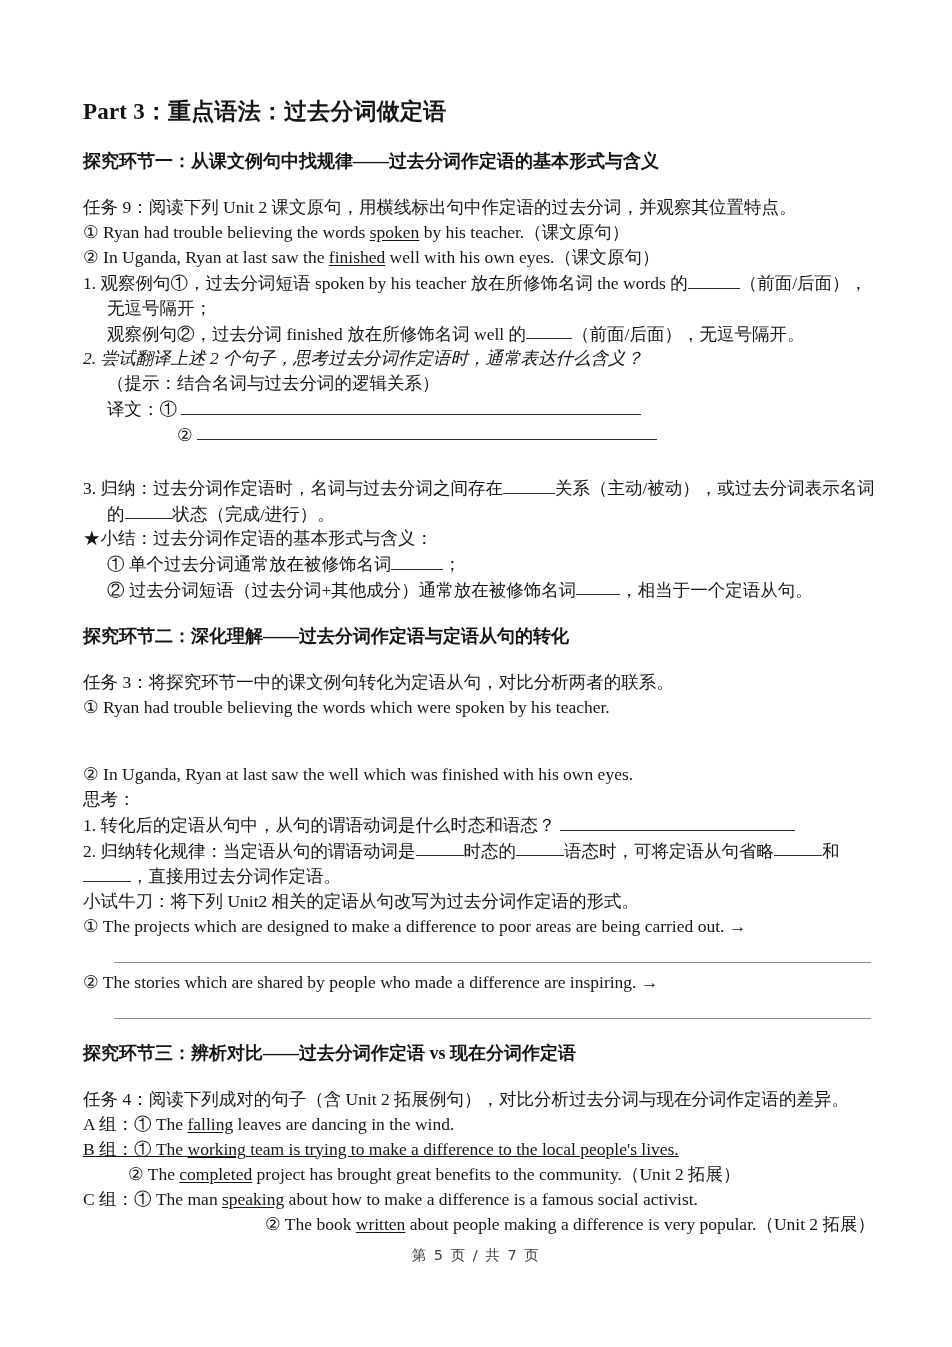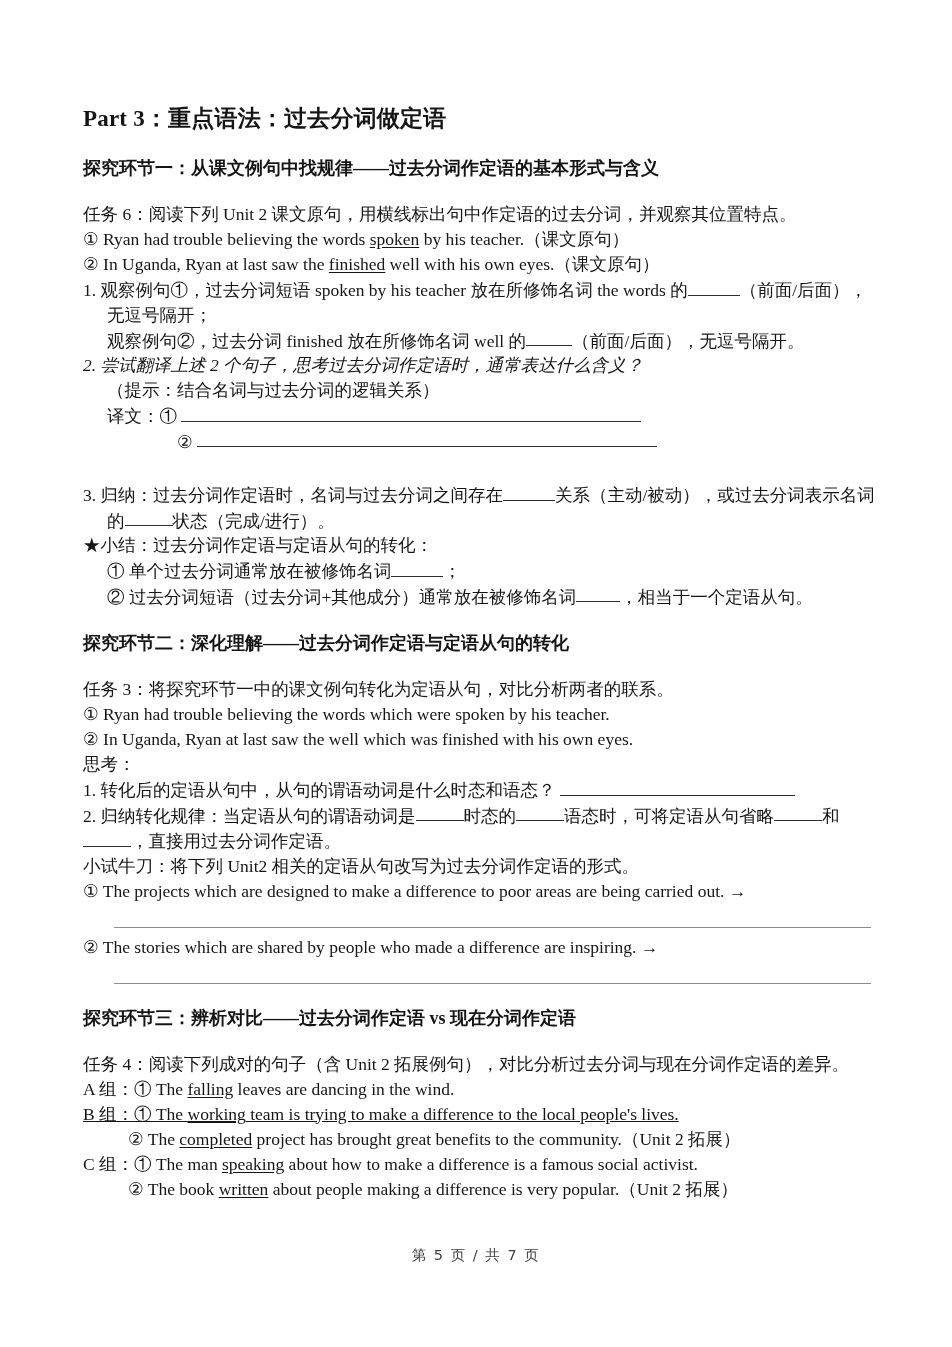--- a/index.html
+++ b/index.html
@@ -6,21 +6,21 @@
   .page{
     position:relative;
     width:952px;height:1347px;
     background:#ffffff;
     color:#151515;
     font-family:"Liberation Serif","DejaVu Serif",serif;
     overflow:hidden;
   }
   .content{
     position:absolute;
-    left:83px;top:104px;
+    left:83px;top:97px;
     width:792px;
   }
   .doc-title{
     font-size:23px;
     font-weight:bold;
     line-height:30px;
     margin:0 0 16px 0;
     letter-spacing:0.2px;
   }
   .heading{
@@ -61,48 +61,48 @@
   }
 </style>
 </head>
 <body>
 
 <div class="page">
   <div class="content">
     <h1 class="doc-title">Part 3：重点语法：过去分词做定语</h1>
     <div id="blocks">
         <div class="heading">探究环节一：从课文例句中找规律——过去分词作定语的基本形式与含义</div>
-        <div class="para">任务 6：阅读下列 Unit 2 课文原句，用横线标出句中作定语的过去分词，并观察其位置特点。</div>
+        <div class="para">任务 9：阅读下列 Unit 2 课文原句，用横线标出句中作定语的过去分词，并观察其位置特点。</div>
         <div class="para" style="padding-left: 24px; text-indent: -24px;">① Ryan had trouble believing the words <span class="uword">spoken</span> by his teacher.（课文原句）</div>
         <div class="para" style="padding-left: 24px; text-indent: -24px;">② In Uganda, Ryan at last saw the <span class="uword">finished</span> well with his own eyes.（课文原句）</div>
         <div class="para" style="padding-left: 24px; text-indent: -24px;">1. 观察例句①，过去分词短语 spoken by his teacher 放在所修饰名词 the words 的<span class="blank" style="width: 52px;"></span>（前面/后面），无逗号隔开；</div>
         <div class="para" style="padding-left: 24px;">观察例句②，过去分词 finished 放在所修饰名词 well 的<span class="blank" style="width: 46px;"></span>（前面/后面），无逗号隔开。</div>
         <div class="para" style="padding-left: 24px; text-indent: -24px; font-style: italic;">2. 尝试翻译上述 2 个句子，思考过去分词作定语时，通常表达什么含义？</div>
         <div class="para" style="padding-left: 24px;">（提示：结合名词与过去分词的逻辑关系）</div>
         <div class="para" style="padding-left: 24px;">译文：① <span class="blank" style="width: 460px;"></span></div>
         <div class="para" style="padding-left: 94px;">② <span class="blank" style="width: 460px;"></span></div>
         <div class="para" style="padding-left: 24px; text-indent: -24px; margin-top: 28px;">3. 归纳：过去分词作定语时，名词与过去分词之间存在<span class="blank" style="width: 52px;"></span>关系（主动/被动），或过去分词表示名词的<span class="blank" style="width: 48px;"></span>状态（完成/进行）。</div>
-        <div class="para">★小结：过去分词作定语与定语从句的转化：</div>
+        <div class="para">★小结：过去分词作定语的基本形式与含义：</div>
         <div class="para" style="padding-left: 48px; text-indent: -24px;">① 单个过去分词通常放在被修饰名词<span class="blank" style="width: 52px;"></span>；</div>
         <div class="para" style="padding-left: 48px; text-indent: -24px;">② 过去分词短语（过去分词+其他成分）通常放在被修饰名词<span class="blank" style="width: 44px;"></span>，相当于一个定语从句。</div>
         <div class="heading">探究环节二：深化理解——过去分词作定语与定语从句的转化</div>
         <div class="para">任务 3：将探究环节一中的课文例句转化为定语从句，对比分析两者的联系。</div>
         <div class="para" style="padding-left: 24px; text-indent: -24px;">① Ryan had trouble believing the words which were spoken by his teacher.</div>
-        <div class="para" style="padding-left: 24px; text-indent: -24px;">② In Uganda, Ryan at last saw the well which was finished with his own eyes.</div>
+        <div class="para" style="padding-left: 24px; text-indent: -24px; margin-top: 42px;">② In Uganda, Ryan at last saw the well which was finished with his own eyes.</div>
         <div class="para">思考：</div>
         <div class="para" style="padding-left: 24px; text-indent: -24px;">1. 转化后的定语从句中，从句的谓语动词是什么时态和语态？ <span class="blank" style="width: 235px;"></span></div>
         <div class="para">2. 归纳转化规律：当定语从句的谓语动词是<span class="blank" style="width: 48px;"></span>时态的<span class="blank" style="width: 48px;"></span>语态时，可将定语从句省略<span class="blank" style="width: 48px;"></span>和<span class="blank" style="width: 48px;"></span>，直接用过去分词作定语。</div>
         <div class="para">小试牛刀：将下列 Unit2 相关的定语从句改写为过去分词作定语的形式。</div>
         <div class="para" style="padding-left: 24px; text-indent: -24px;">① The projects which are designed to make a difference to poor areas are being carried out. →</div>
         <div class="answer-rule"></div>
         <div class="para" style="padding-left: 24px; text-indent: -24px;">② The stories which are shared by people who made a difference are inspiring. →</div>
         <div class="answer-rule"></div>
         <div class="heading">探究环节三：辨析对比——过去分词作定语 vs 现在分词作定语</div>
         <div class="para">任务 4：阅读下列成对的句子（含 Unit 2 拓展例句），对比分析过去分词与现在分词作定语的差异。</div>
         <div class="para" style="padding-left: 45px; text-indent: -45px;">A 组：① The <span class="uword">falling</span> leaves are dancing in the wind.</div>
         <div class="para" style="padding-left: 45px; text-indent: -45px; text-decoration: underline;">B 组：① The <span class="uword">working</span> team is trying to make a difference to the local people's lives.</div>
         <div class="para" style="padding-left: 45px;">② The <span class="uword">completed</span> project has brought great benefits to the community.（Unit 2 拓展）</div>
         <div class="para" style="padding-left: 45px; text-indent: -45px;">C 组：① The man <span class="uword">speaking</span> about how to make a difference is a famous social activist.</div>
-        <div class="para" style="padding-left: 45px;">② The book <span class="uword">written</span> about people making a difference is very popular.（Unit 2 拓展）</div>
+        <div class="para" style="padding-left: 45px; text-align: right;">② The book <span class="uword">written</span> about people making a difference is very popular.（Unit 2 拓展）</div>
       </div>
   </div>
   <div class="footer">第 5 页 / 共 7 页</div>
 </div>
 
 </body></html>

